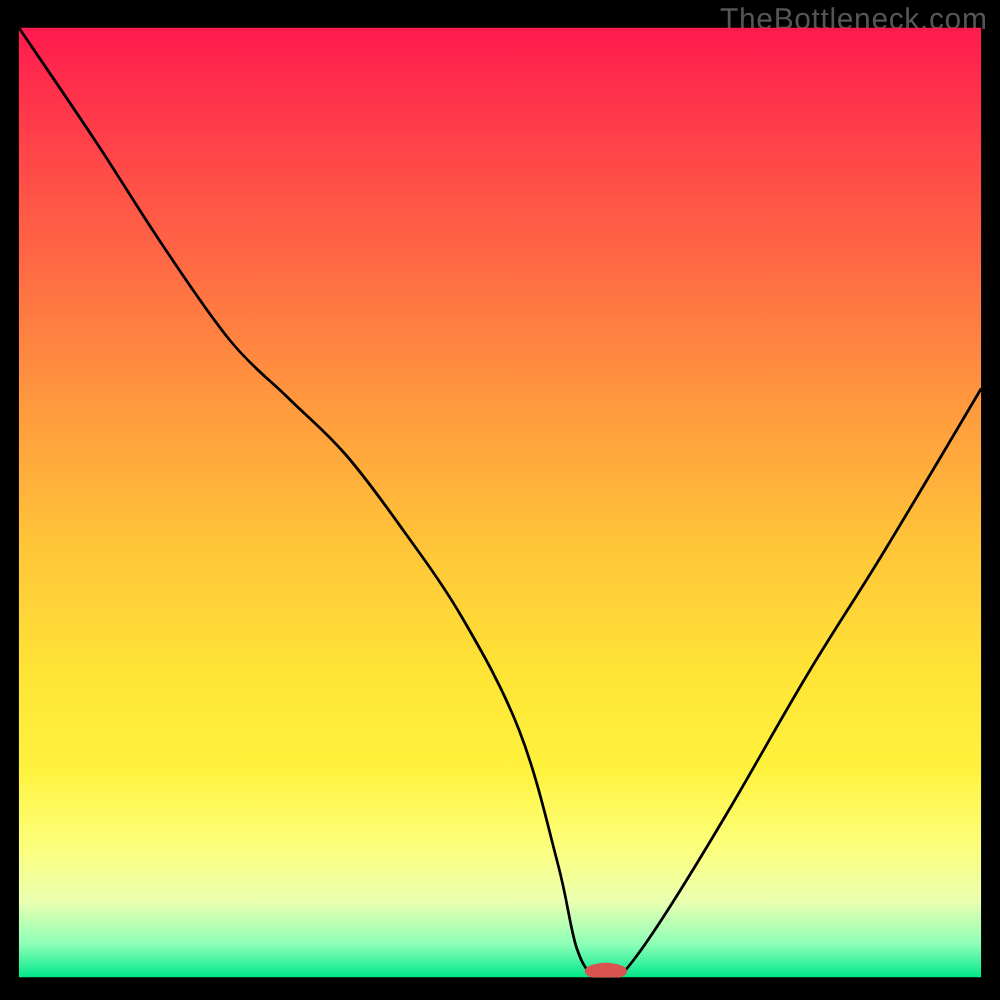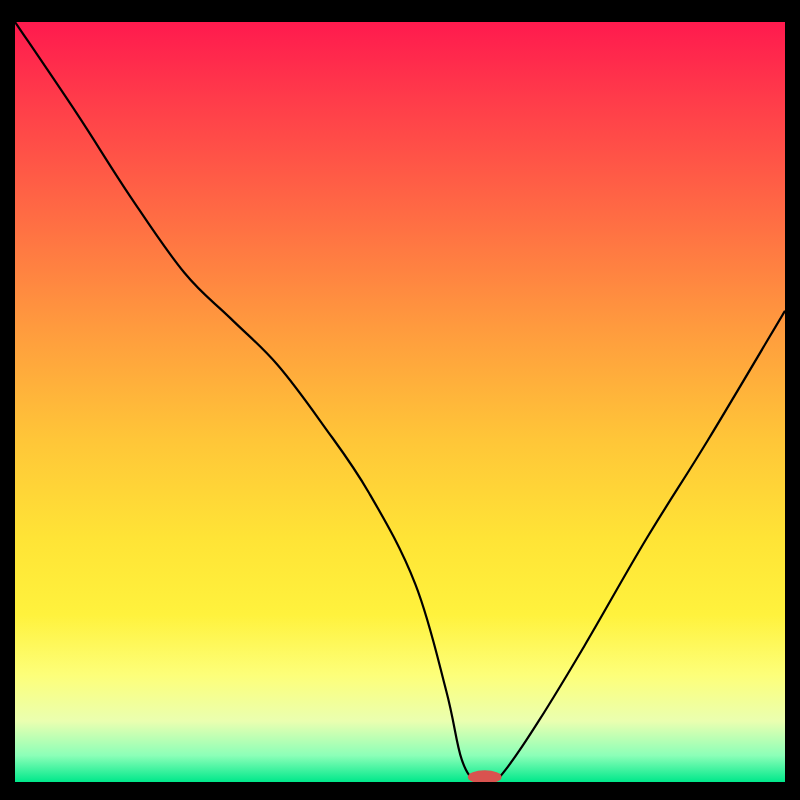--- a/index.html
+++ b/index.html
@@ -32,20 +32,21 @@
     top: 22px;
     width: 770px;
     height: 760px;
   }
   svg { display: block; }
 </style>
 </head>
 <body>
 
 <div class="frame">
+  <div class="watermark">TheBottleneck.com</div>
 
   <div class="plot-wrap">
     <svg id="plot-svg" width="770" height="760" viewBox="0 0 770 760">
       <defs>
         <linearGradient id="bg-grad" x1="0" y1="0" x2="0" y2="1">
             <stop offset="0%" stop-color="#ff1a4e"></stop>
             <stop offset="10%" stop-color="#ff3b4a"></stop>
             <stop offset="25%" stop-color="#ff6a44"></stop>
             <stop offset="40%" stop-color="#ff9a3e"></stop>
             <stop offset="55.00000000000001%" stop-color="#ffc638"></stop>

